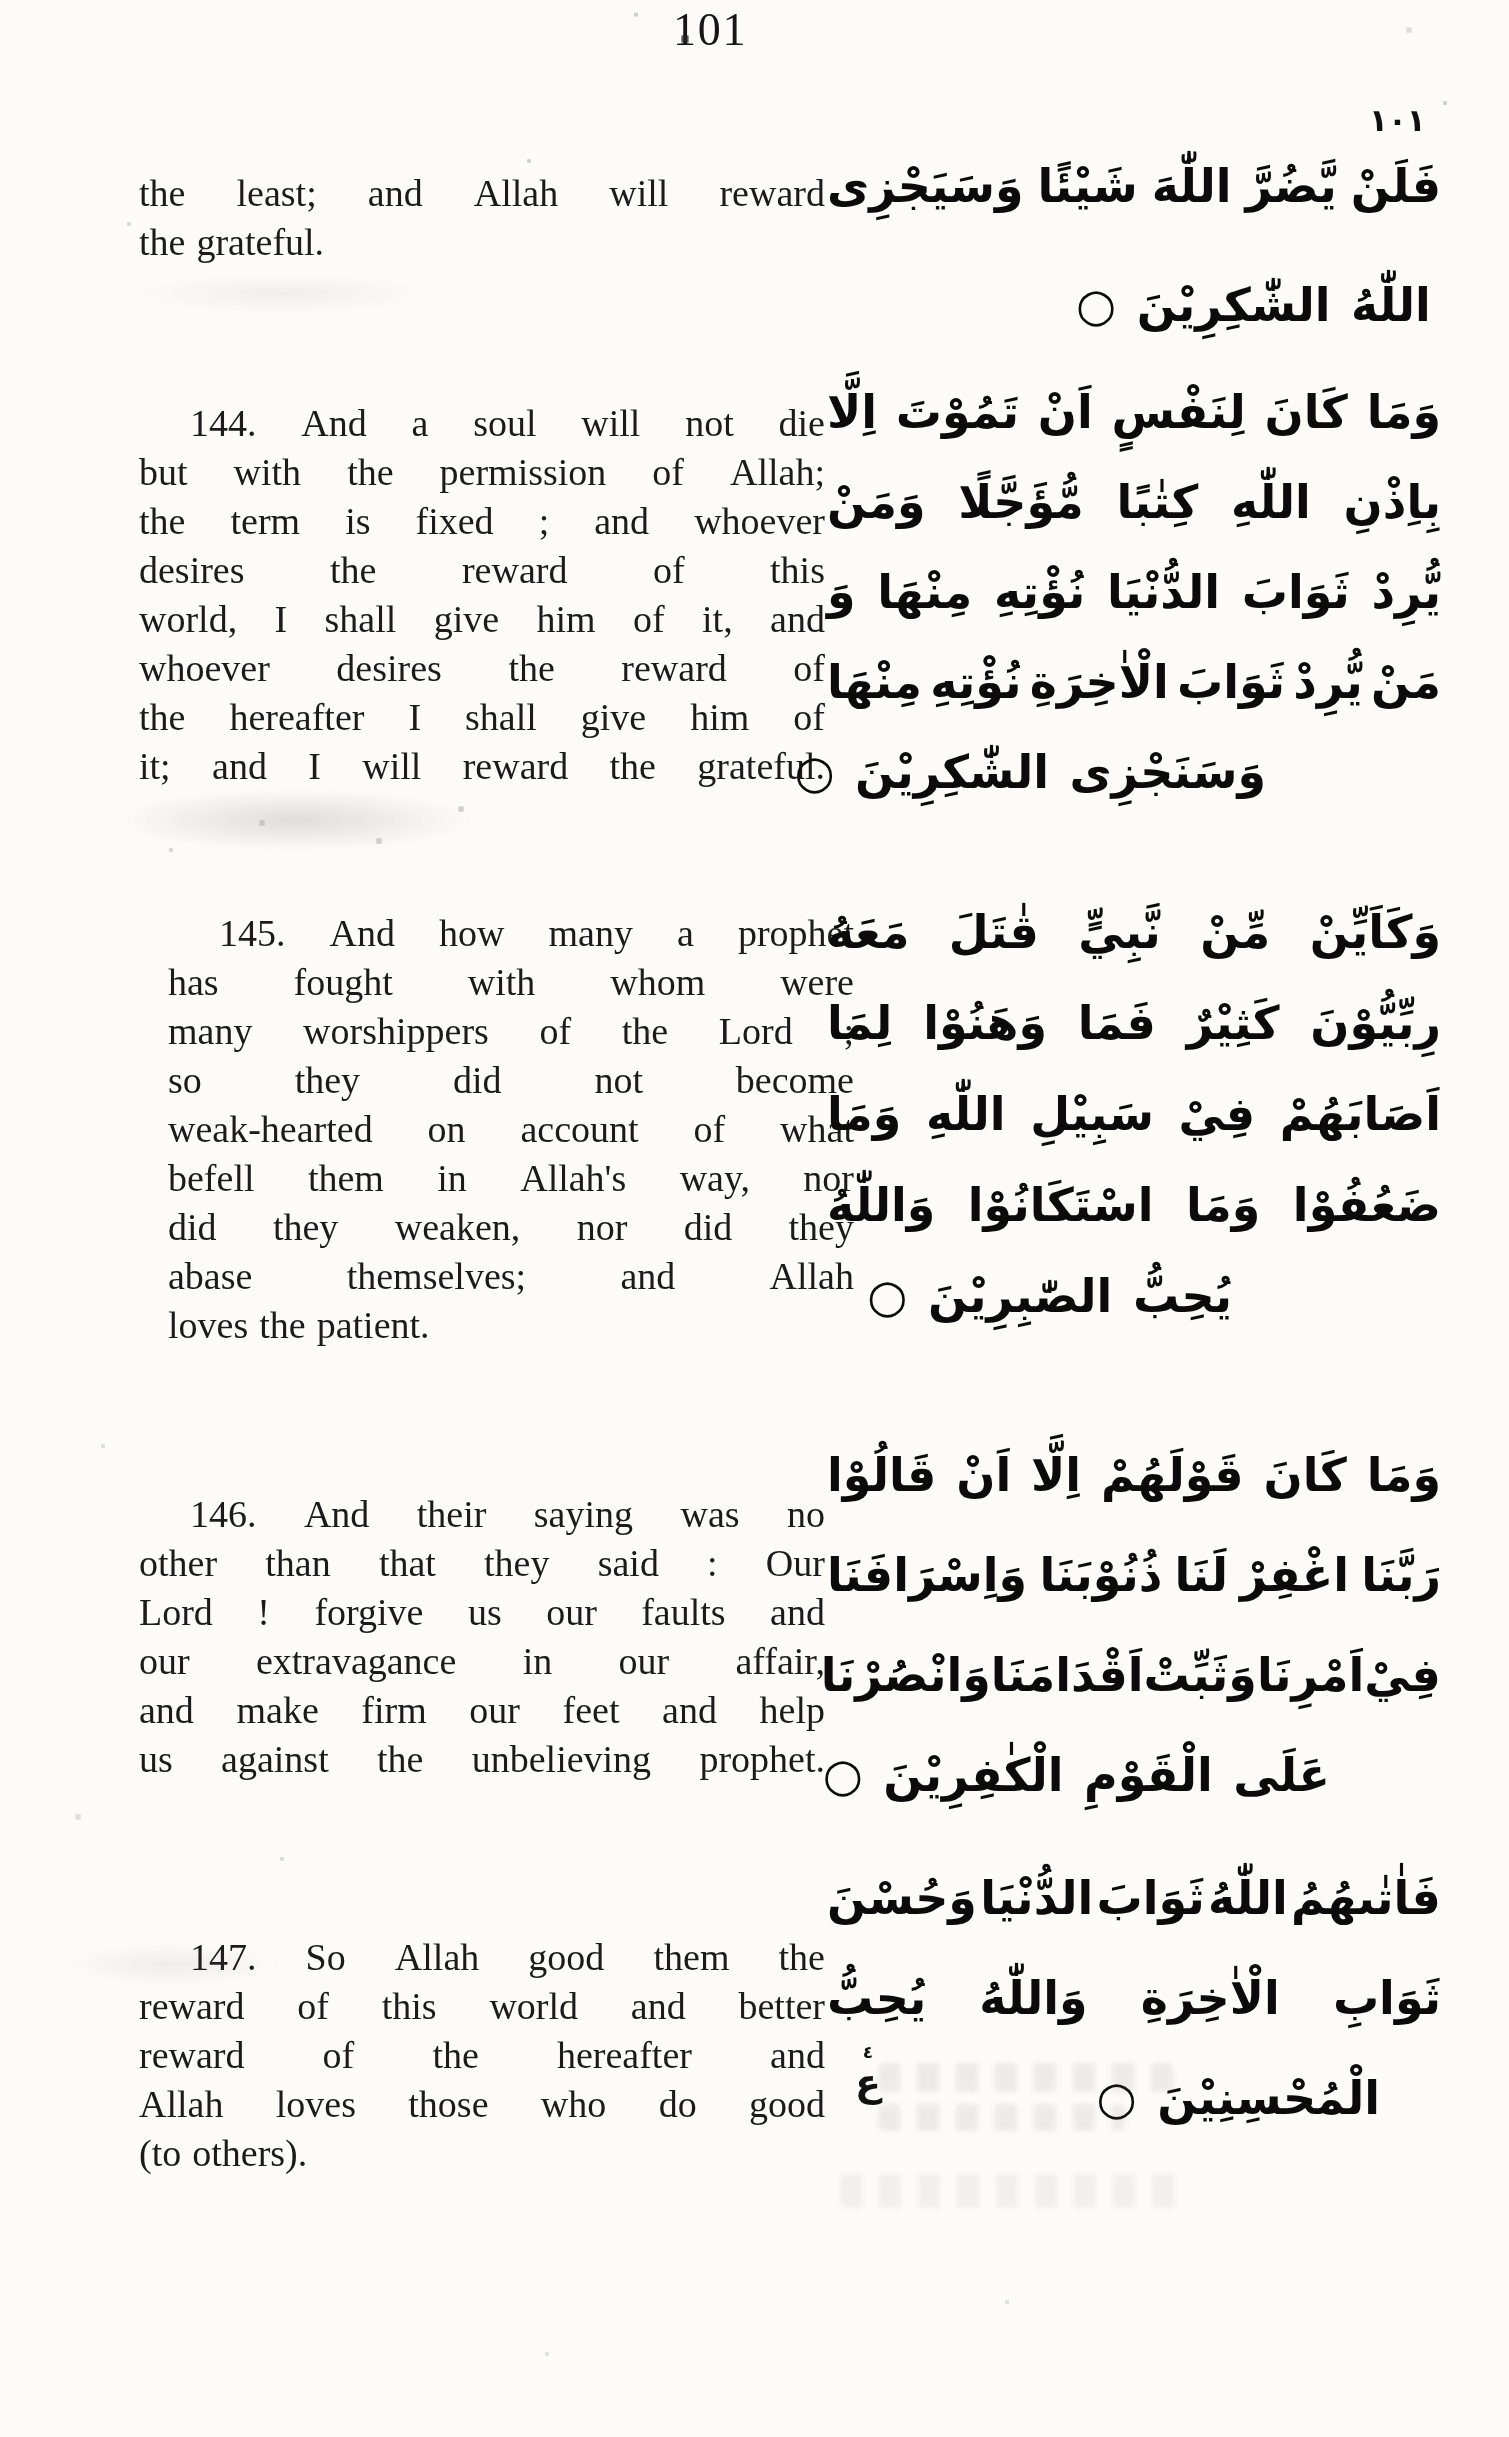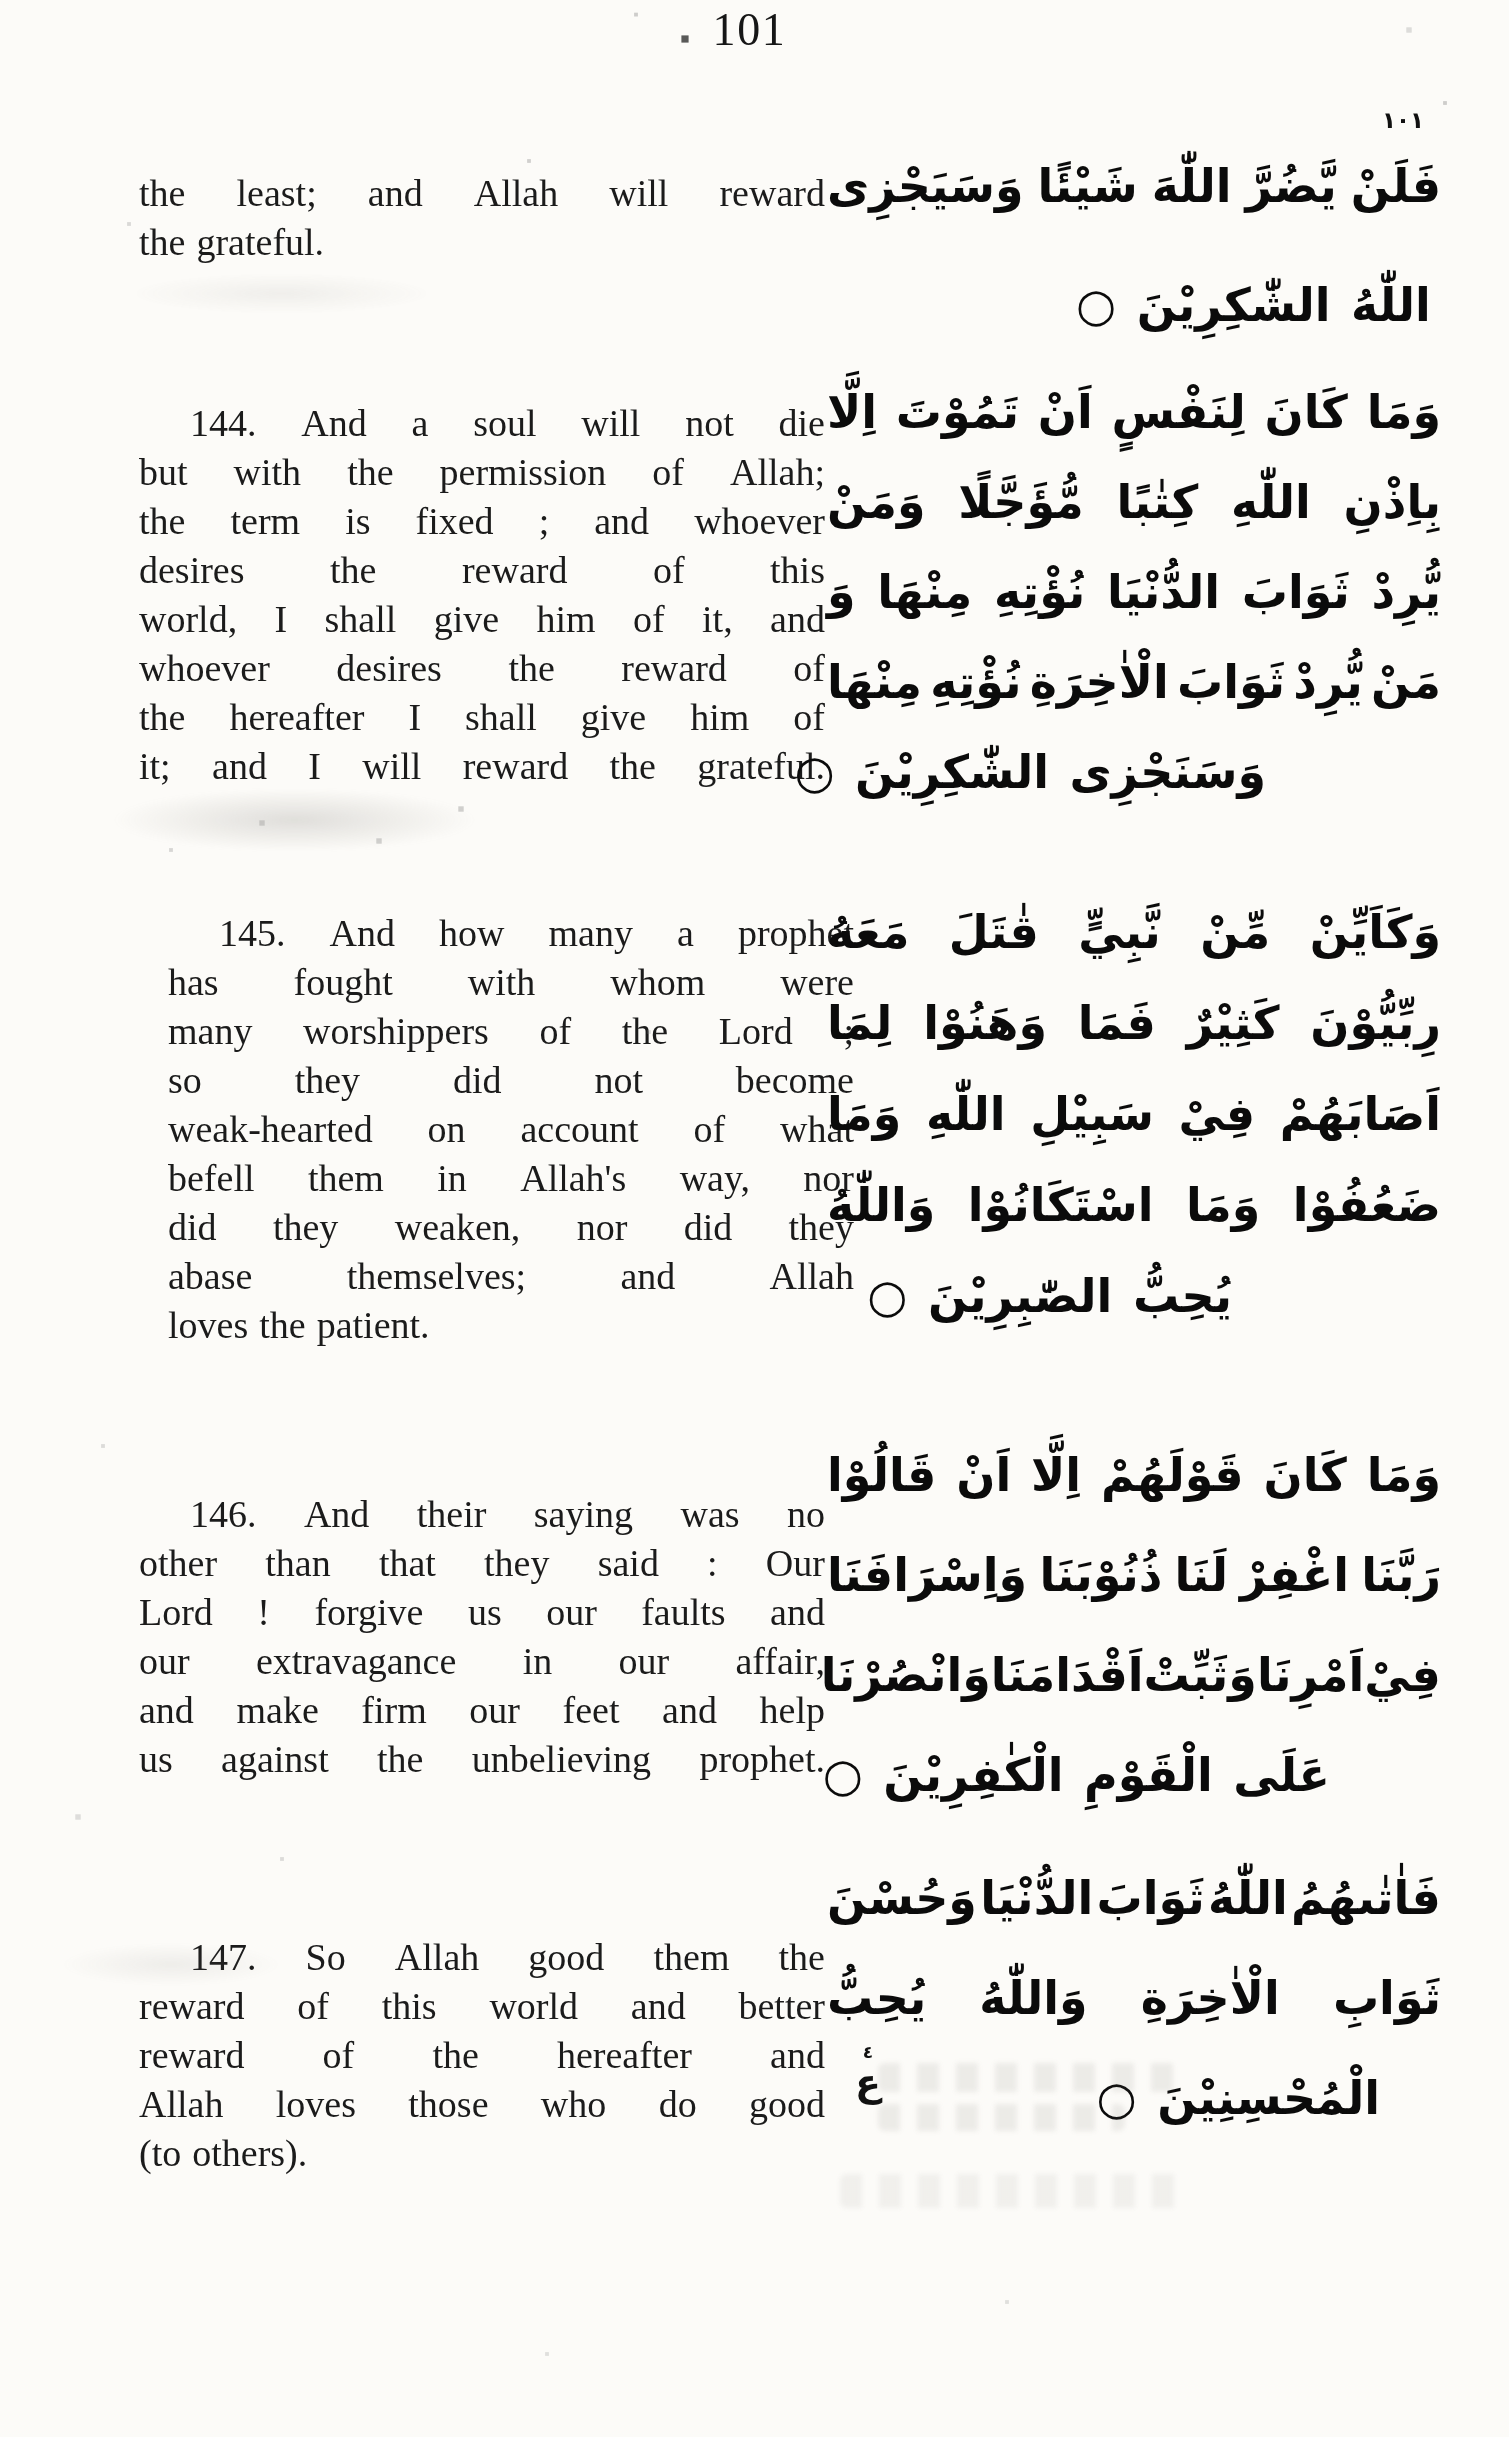--- a/index.html
+++ b/index.html
@@ -8,29 +8,28 @@
     position:relative;
     width:1510px;height:2438px;
     background:#fcfbf8;
     overflow:hidden;
     font-family:"Liberation Serif",serif;
   }
 
   
   .page-number{
     position:absolute;left:673px;top:1.7px;width:153px;
-    text-align:center;
+    text-align:left;
     font:46px/55px "Liberation Serif",serif;
     color:#161616;letter-spacing:1.7px;
   }
   .arabic-page-number{
     position:absolute;left:1369px;top:106px;width:68px;
-    text-align:center;
     font-family:"DejaVu Sans",sans-serif;
-    font-weight:bold;font-size:23px;line-height:29px;
+    font-weight:bold;font-size:31px;line-height:29px;
     color:#101010;
   }
 
   
   .eng-para{position:absolute;left:139px;width:686px;text-align:right;}
   .eng-line{
     display:flex;justify-content:space-between;
     font:38px/49px "Liberation Serif",serif;
     color:#1b1b1b;
     white-space:nowrap;

